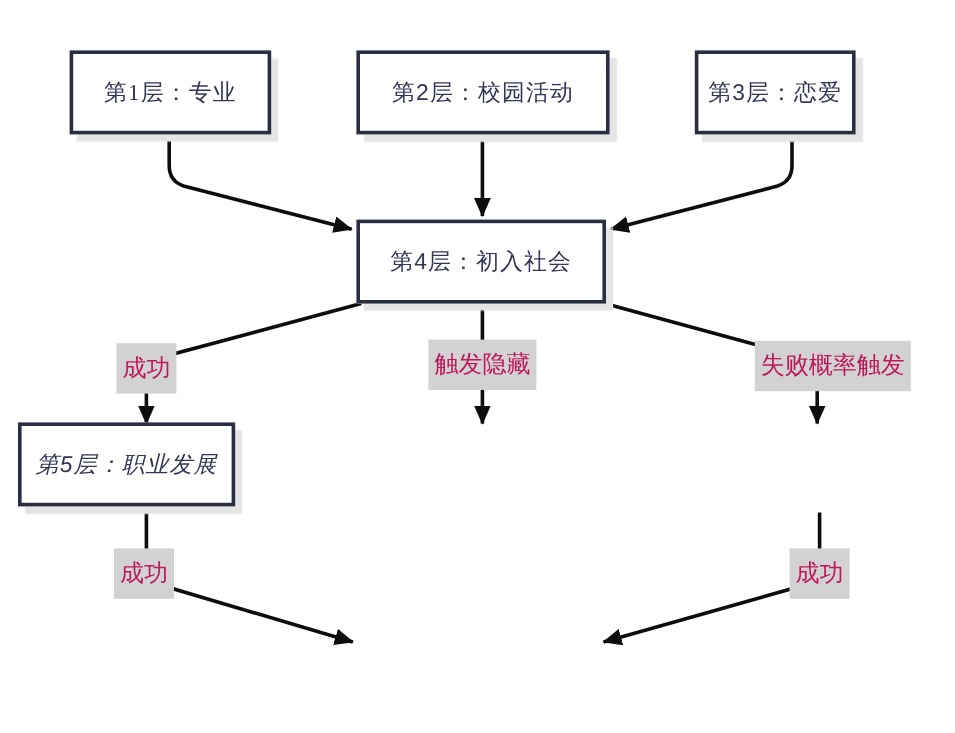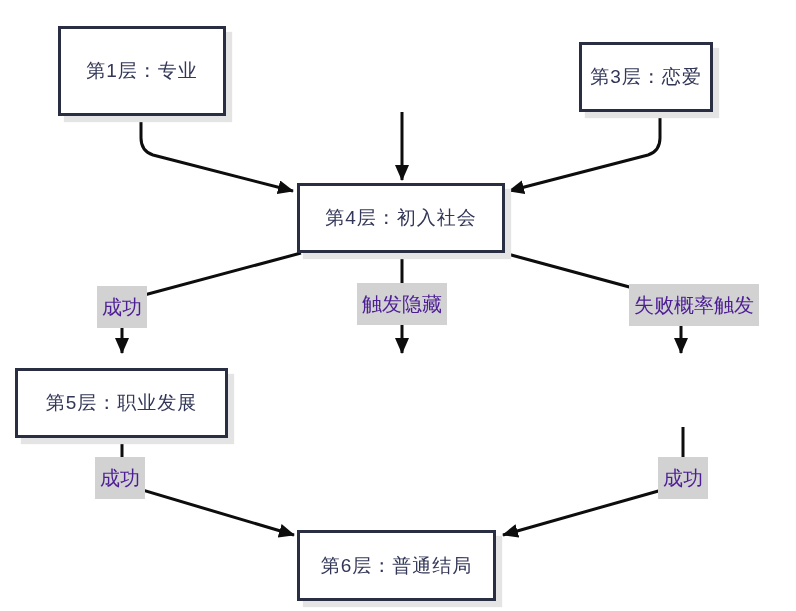--- a/index.html
+++ b/index.html
@@ -38,21 +38,21 @@
     font-size: 19px;
     color: #323657;
     letter-spacing: 1px;
     z-index: 2;
     white-space: nowrap;
   }
   .edge-label {
     position: absolute;
     transform: translate(-50%, -50%);
     background: #d2d2d2;
-    color: #4c1d95;
+    color: #be185d;
     font-size: 20px;
     line-height: 1.3;
     padding: 8px 5px;
     z-index: 3;
     white-space: nowrap;
   }
 </style>
 </head>
 <body>
 
@@ -67,32 +67,32 @@
     <path d="M141,112 L141,138 Q141,151 153,155 L293,191" marker-end="url(#arrow)"></path>
     <path d="M402,112 L402,180" marker-end="url(#arrow)"></path>
     <path d="M660,112 L660,138 Q660,151 648,155 L509,191" marker-end="url(#arrow)"></path>
     <path d="M301,253 L122,301 L122,353" marker-end="url(#arrow)"></path>
     <path d="M402,253 L402,353" marker-end="url(#arrow)"></path>
     <path d="M504,253 L681,301 L681,353" marker-end="url(#arrow)"></path>
     <path d="M122,427 L122,484 L294,535" marker-end="url(#arrow)"></path>
     <path d="M683,427 L683,484 L503,535" marker-end="url(#arrow)"></path>
   </svg>
 
-  <div class="node" style="left:58px;  top:26px;  width:168px; height:90px;">第1层：专业</div>
+  <div class="node" style="left:58px;  top:42px;  width:168px; height:70px;font-family:Liberation Serif, serif;">第1层：专业</div>
 
+  <div class="node" style="left:297px; top:42px;  width:211px; height:70px;">第2层：校园活动</div>
 
   <div class="node" style="left:579px; top:42px;  width:134px; height:70px;">第3层：恋爱</div>
 
   <div class="node" style="left:297px; top:183px; width:208px; height:70px;">第4层：初入社会</div>
 
-  <div class="node" style="left:15px;  top:368px; width:213px; height:70px;">第5层：职业发展</div>
+  <div class="node" style="left:15px;  top:352px; width:181px; height:70px;font-style:italic;">第5层：职业发展</div>
 
 
 
-  <div class="node" style="left:297px; top:530px; width:199px; height:71px;">第6层：普通结局</div>
 
   <div class="edge-label" style="left:122px; top:307px;">成功</div>
 
   <div class="edge-label" style="left:694px; top:305px;">失败概率触发</div>
 
   <div class="edge-label" style="left:402px; top:304px;">触发隐藏</div>
 
   <div class="edge-label" style="left:120px; top:478px;">成功</div>
 
   <div class="edge-label" style="left:683px; top:478px;">成功</div>

